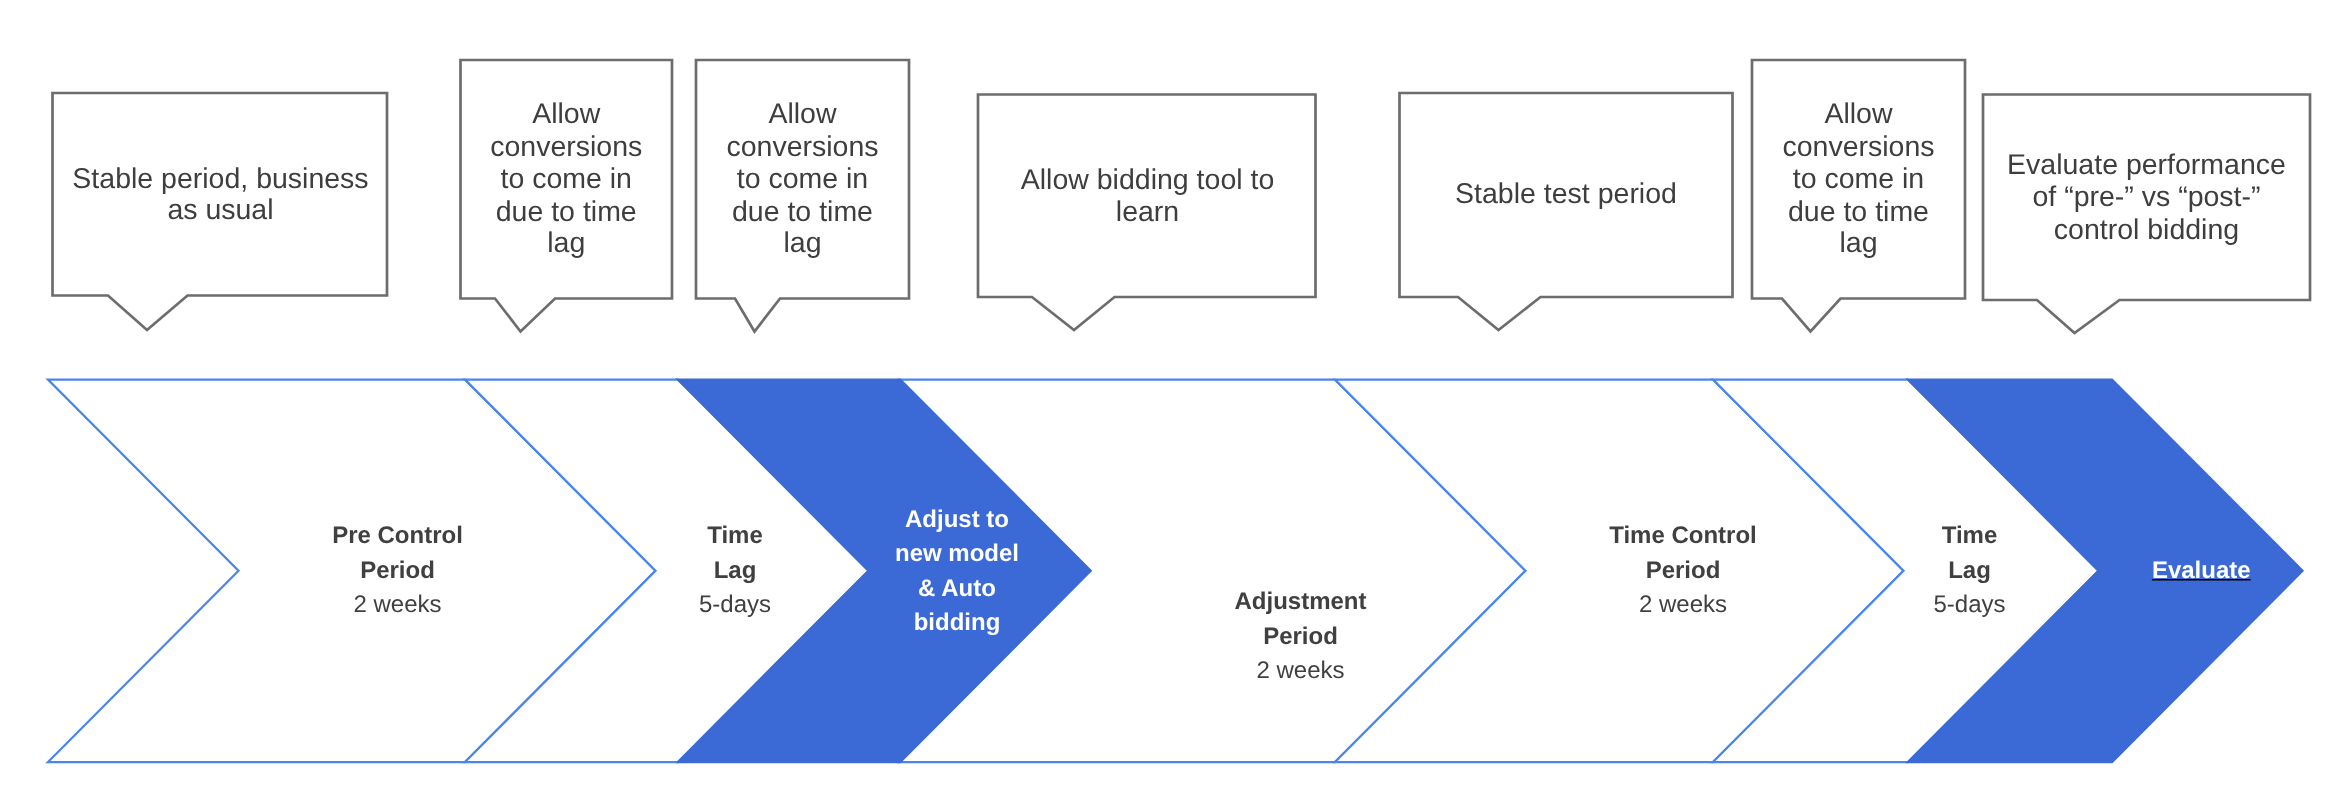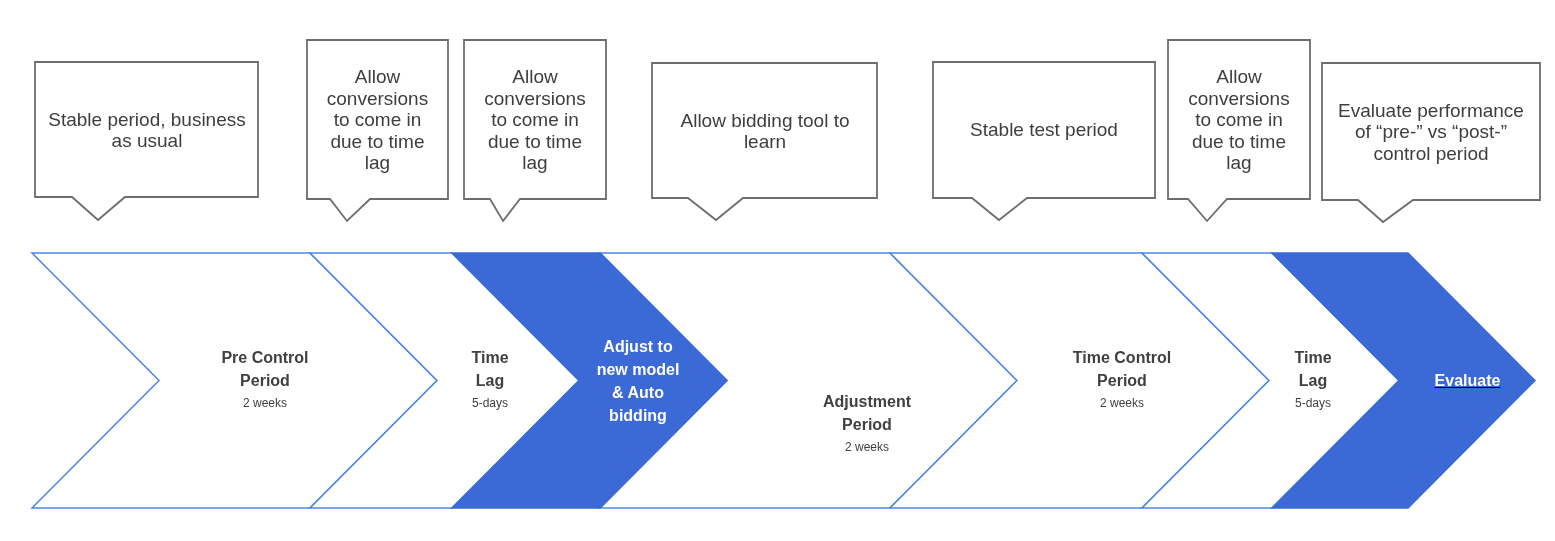--- a/index.html
+++ b/index.html
@@ -45,21 +45,21 @@
   .chev-label .title {
     white-space: pre-line;
     font-weight: bold;
     font-size: 16px;
     line-height: 23px;
     color: #404040;
   }
   .chev-label .subtitle {
     white-space: pre-line;
     font-weight: normal;
-    font-size: 12px;
+    font-size: 16px;
     line-height: 23px;
     color: #404040;
   }
   .chev-label.filled .title,
   .chev-label.filled .subtitle {
     color: #ffffff;
   }
 </style>
 </head>
 <body>
@@ -104,21 +104,21 @@
   <div class="callout-text" style="left:657px; top:67px; width:216px; height:128px;">Allow bidding tool to
 learn</div>
   <div class="callout-text" style="left:937px; top:66px; width:214px; height:128px;">Stable test period</div>
   <div class="callout-text" style="left:1171px; top:44px; width:136px; height:152px;">Allow
 conversions
 to come in
 due to time
 lag</div>
   <div class="callout-text" style="left:1326px; top:67px; width:210px; height:130px;">Evaluate performance
 of “pre-” vs “post-”
-control period</div>
+control bidding</div>
 
   <div class="chev-label" style="left:150px; width:230px;">
     <div class="title">Pre Control
 Period</div>
     <div class="subtitle">2 weeks</div>
   </div>
 
   <div class="chev-label" style="left:428px; width:124px;">
     <div class="title">Time
 Lag</div>

